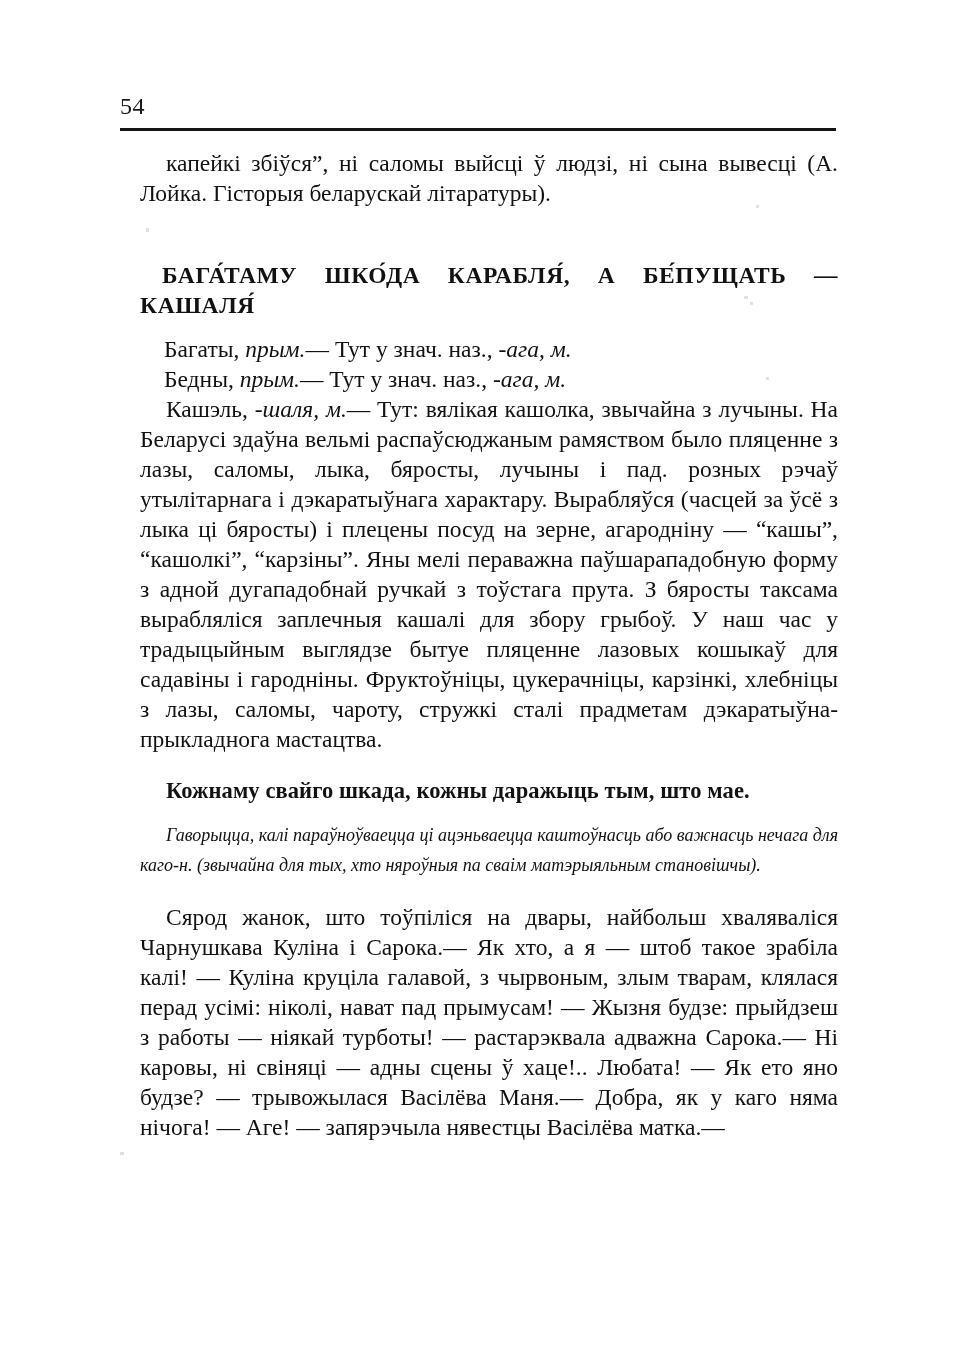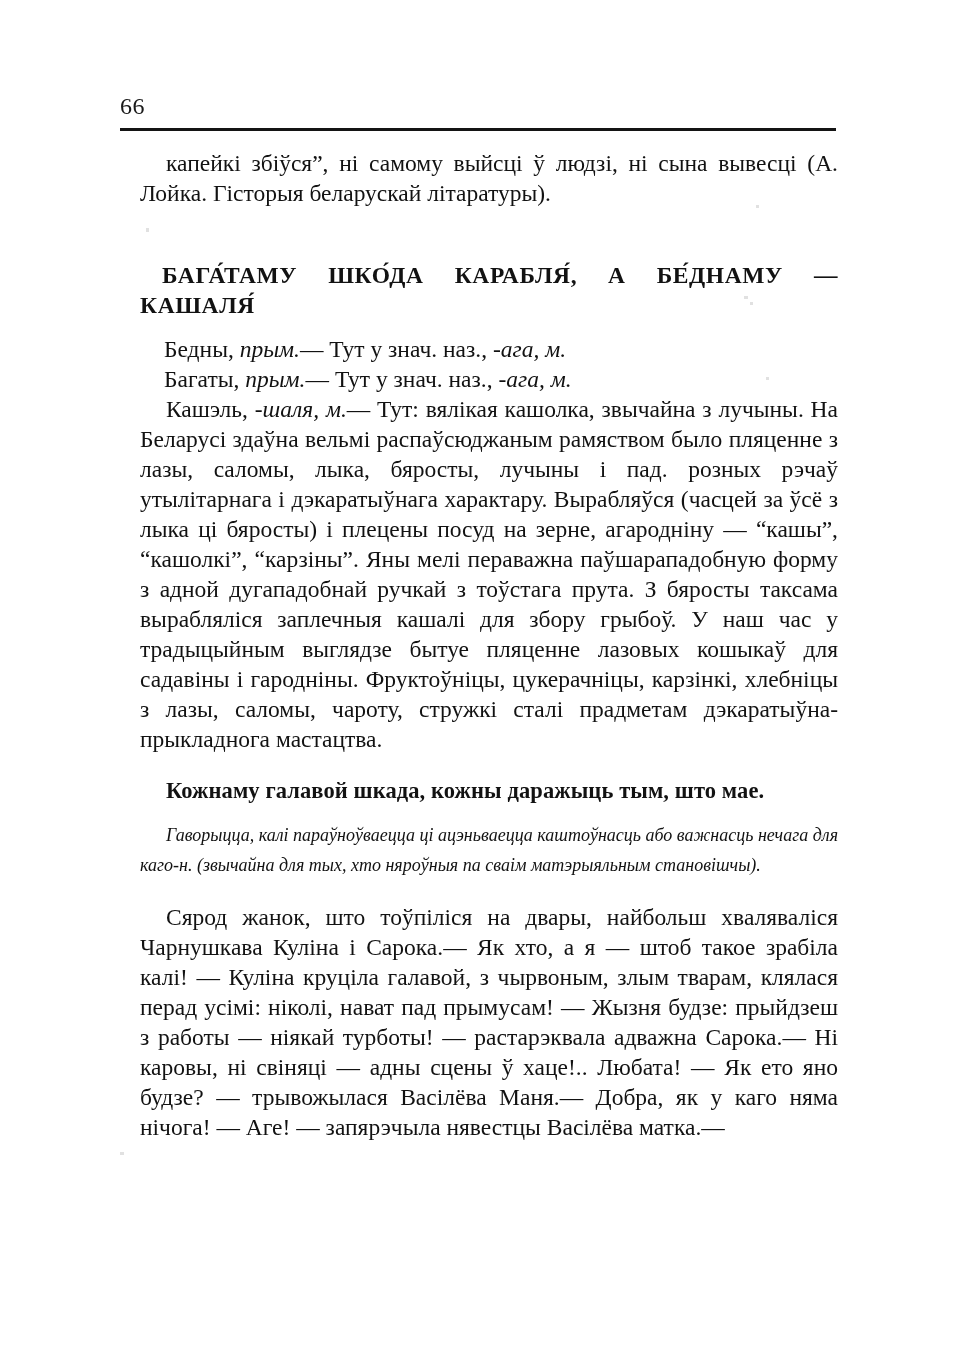--- a/index.html
+++ b/index.html
@@ -115,46 +115,46 @@
     position: absolute;
     background: #c9c9c9;
     opacity: 0.55;
   }
 </style>
 </head>
 <body>
 
 <div class="page">
 
-  <div class="folio">66</div>
+  <div class="folio">54</div>
 
   <div class="header-rule"></div>
 
   <div class="col">
 
-    <p class="indent">капейкі збіўся”, ні самому выйсці ў людзі, ні сына вывесці (А. Лойка. Гісторыя беларускай літаратуры).</p>
+    <p class="indent">капейкі збіўся”, ні саломы выйсці ў людзі, ні сына вывесці (А. Лойка. Гісторыя беларускай літаратуры).</p>
 
     <div class="gap-lg"></div>
 
 
     <div class="gap-md"></div>
 
-    <div class="headword blk">БАГА́ТАМУ ШКО́ДА КАРАБЛЯ́, А БЕ́ДНАМУ — КАШАЛЯ́</div>
+    <div class="headword blk">БАГА́ТАМУ ШКО́ДА КАРАБЛЯ́, А БЕ́ПУЩАТЬ — КАШАЛЯ́</div>
 
     <div class="gap-sm"></div>
 
+    <p class="defline"><span>Багаты,</span> <i>прым.</i><span>—</span><span> Тут у знач. наз., </span><i>-ага, м.</i></p>
+
     <p class="defline"><span>Бедны,</span> <i>прым.</i><span>—</span><span> Тут у знач. наз., </span><i>-ага, м.</i></p>
-
-    <p class="defline"><span>Багаты,</span> <i>прым.</i><span>—</span><span> Тут у знач. наз., </span><i>-ага, м.</i></p>
 
     <p class="indent"><span>Кашэль,</span> <i>-шаля, м.</i><span>—</span><span> Тут: вялікая кашолка, звычайна з лучыны. На Беларусі здаўна вельмі распаўсюджаным рамяством было пляценне з лазы, саломы, лыка, бяросты, лучыны і пад. розных рэчаў утылітарнага і дэкаратыўнага характару. Вырабляўся (часцей за ўсё з лыка ці бяросты) і плецены посуд на зерне, агародніну — “кашы”, “кашолкі”, “карзіны”. Яны мелі пераважна паўшарападобную форму з адной дугападобнай ручкай з тоўстага прута. З бяросты таксама вырабляліся заплечныя кашалі для збору грыбоў. У наш час у традыцыйным выглядзе бытуе пляценне лазовых кошыкаў для садавіны і гародніны. Фруктоўніцы, цукерачніцы, карзінкі, хлебніцы з лазы, саломы, чароту, стружкі сталі прадметам дэкаратыўна-прыкладнога мастацтва.</span></p>
 
     <div class="gap-md"></div>
 
-    <p class="proverb">Кожнаму галавой шкада, кожны даражыць тым, што мае.</p>
+    <p class="proverb">Кожнаму свайго шкада, кожны даражыць тым, што мае.</p>
 
     <div class="gap-sm"></div>
 
     <p class="gloss">Гаворыцца, калі параўноўваецца ці ацэньваецца каштоўнасць або важнасць нечага для каго-н. (звычайна для тых, хто няроўныя па сваім матэрыяльным становішчы).</p>
 
     <div class="gap-md"></div>
 
     <p class="indent">Сярод жанок, што тоўпіліся на двары, найбольш хваляваліся Чарнушкава Куліна і Сарока.— Як хто, а я — штоб такое зрабіла калі! — Куліна круціла галавой, з чырвоным, злым тварам, клялася перад усімі: ніколі, нават пад прымусам! — Жызня будзе: прыйдзеш з работы — ніякай турботы! — растарэквала адважна Сарока.— Ні каровы, ні свіняці — адны сцены ў хаце!.. Любата! — Як ето яно будзе? — трывожылася Васілёва Маня.— Добра, як у каго няма нічога! — Аге! — запярэчыла нявестцы Васілёва матка.—</p>
 
   </div>

